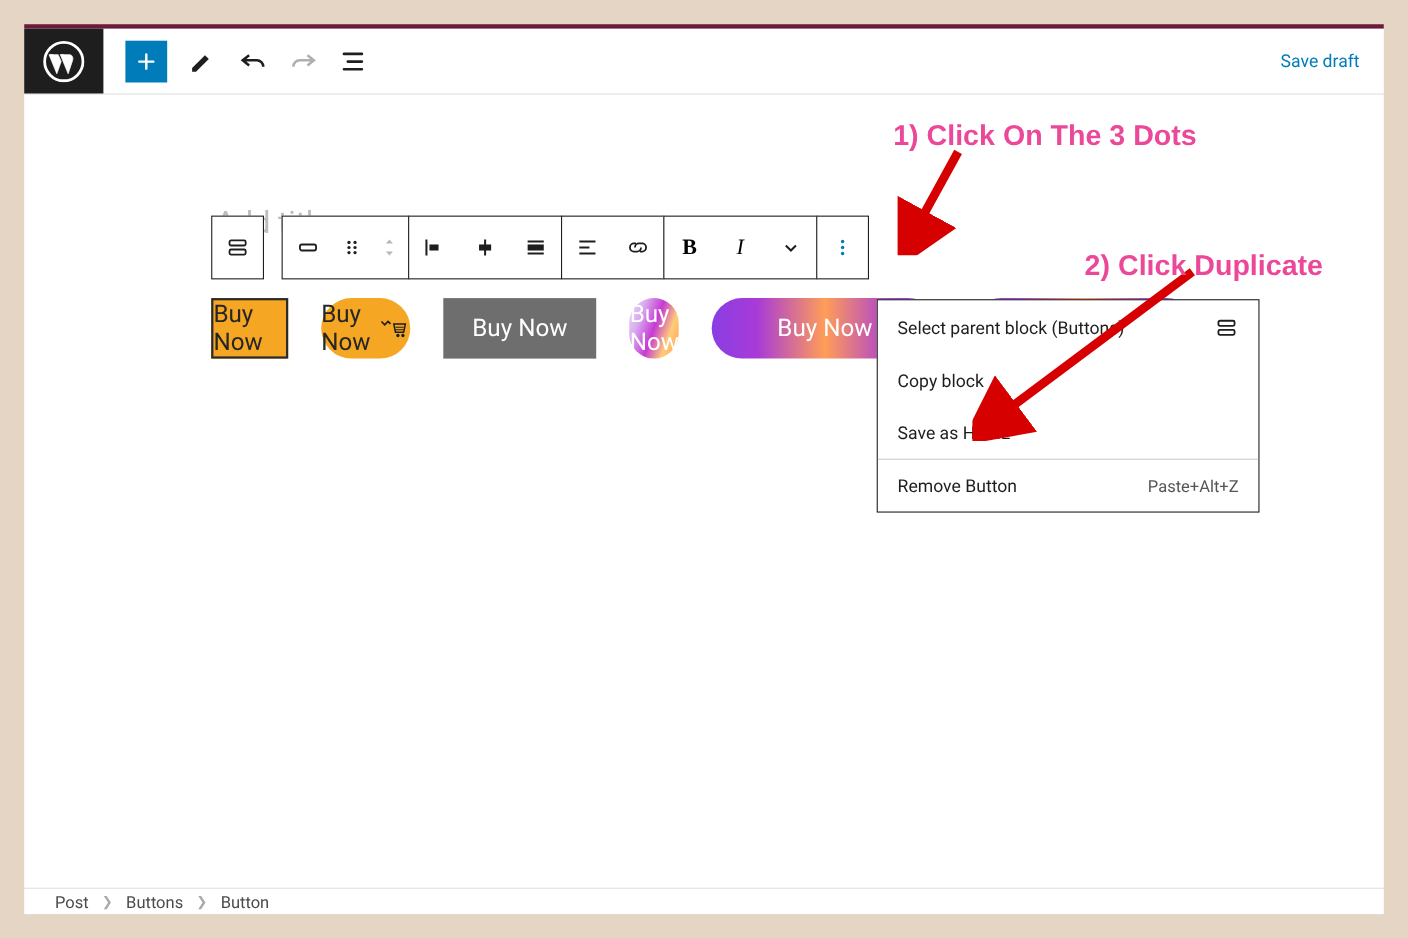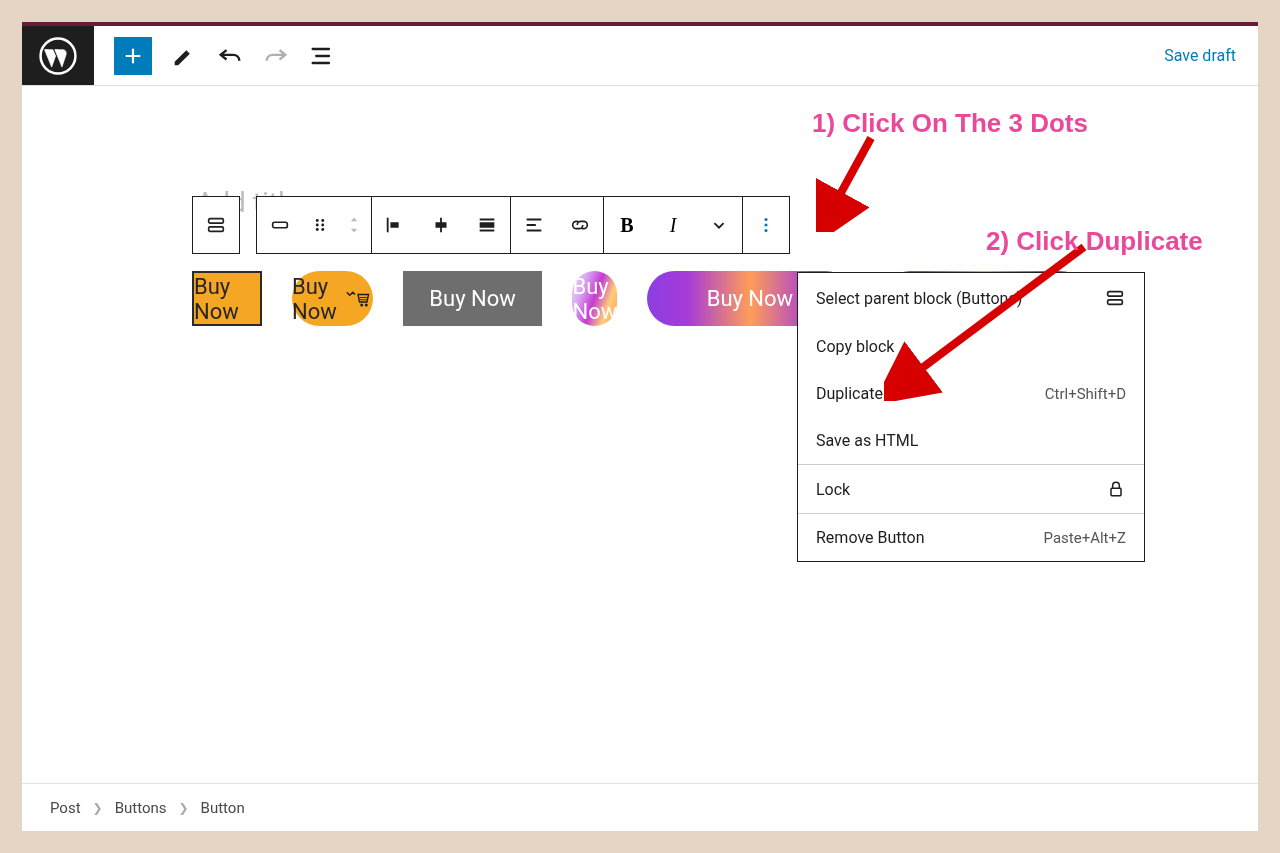--- a/index.html
+++ b/index.html
@@ -172,21 +172,21 @@
     color: #ec4899;
     font-size: 26px;
     z-index: 10;
     font-family: "Segoe UI", Arial, sans-serif;
   }
   .anno1 { left: 790px; top: 22px; }
   .anno2 { left: 948px; top: 140px; margin-left: 16px; }
   .arrow { position: absolute; z-index: 9; }
   
   .breadcrumb {
-    height: 48px;
+    height: 24px;
     border-top: 1px solid #e0e0e0;
     display: flex;
     align-items: center;
     padding: 0 28px;
     gap: 12px;
     font-size: 15px;
     color: #4a4a4a;
   }
   .breadcrumb .sep { color: #aaa; font-size: 12px; }
   .title-ghost{
@@ -359,32 +359,21 @@
         <span>Select parent block (Buttons)</span>
         <svg width="22" height="22" viewBox="0 0 24 24">
             <rect x="4" y="5" width="16" height="5" rx="1.5" fill="none" stroke="#1e1e1e" stroke-width="1.8"></rect>
             <rect x="4" y="14" width="16" height="5" rx="1.5" fill="none" stroke="#1e1e1e" stroke-width="1.8"></rect>
           </svg>
       </div>
       <div class="dd-item">
         <span>Copy block</span>
       </div>
       <div class="dd-item">
-        <span>Duplicate</span>
-        <span class="dd-shortcut">Ctrl+Shift+D</span>
-      </div>
-      <div class="dd-item">
         <span>Save as HTML</span>
-      </div>
-      <div class="dd-item dd-sep">
-        <span>Lock</span>
-        <svg width="20" height="20" viewBox="0 0 24 24">
-            <rect x="6" y="11" width="12" height="9" rx="1" fill="none" stroke="#1e1e1e" stroke-width="1.8"></rect>
-            <path d="M8 11V8a4 4 0 0 1 8 0v3" fill="none" stroke="#1e1e1e" stroke-width="1.8"></path>
-          </svg>
       </div>
       <div class="dd-item dd-sep">
         <span>Remove Button</span>
         <span class="dd-shortcut">Paste+Alt+Z</span>
       </div>
     </div>
 
     <div class="anno anno1">1) Click On The 3 Dots</div>
     <div class="anno anno2">2) Click Duplicate</div>
 

